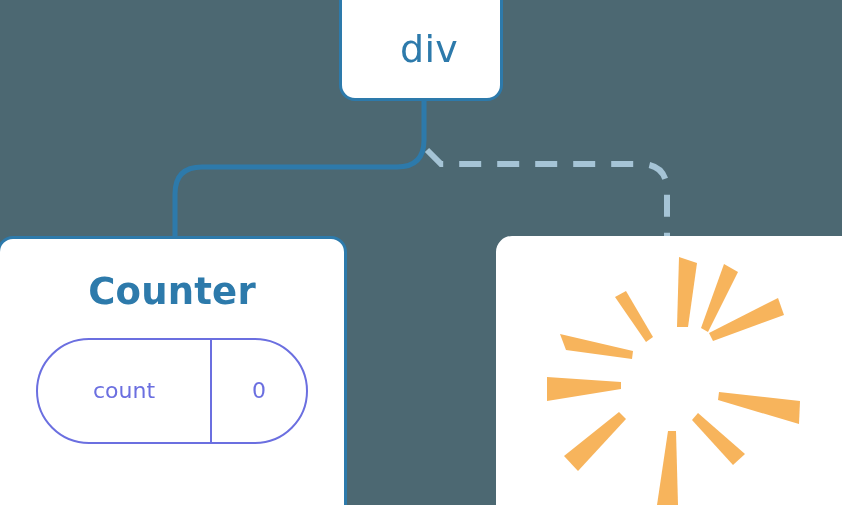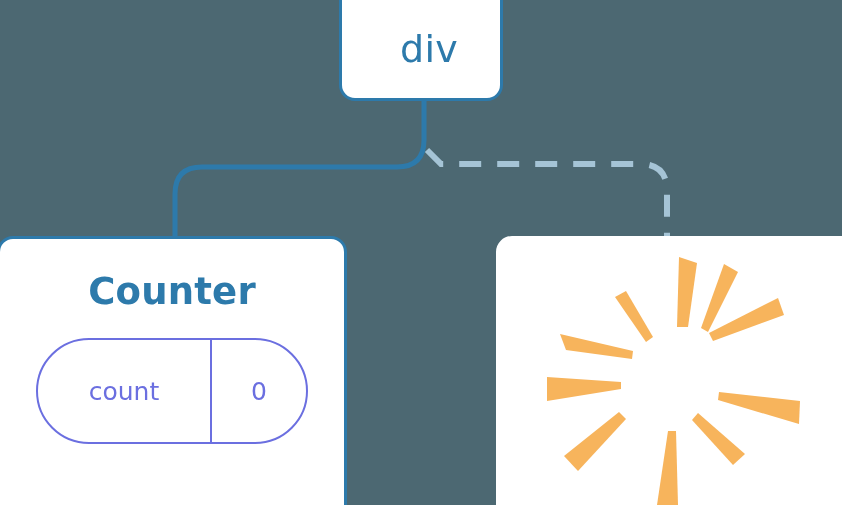--- a/index.html
+++ b/index.html
@@ -99,21 +99,21 @@
     min-width: 268px;
     overflow: hidden;
     background: #ffffff;
   }
   .state-pill .pill-key,
   .state-pill .pill-val {
     display: flex;
     align-items: center;
     justify-content: center;
     color: #6b6fe0;
-    font-size: 25px;
+    font-size: 22px;
     line-height: 1;
     user-select: none;
   }
   .state-pill .pill-key {
     flex: 0 0 172px;
   }
   .state-pill .pill-val {
     flex: 0 0 94px;
     border-left: 2px solid #6b6fe0;
   }

